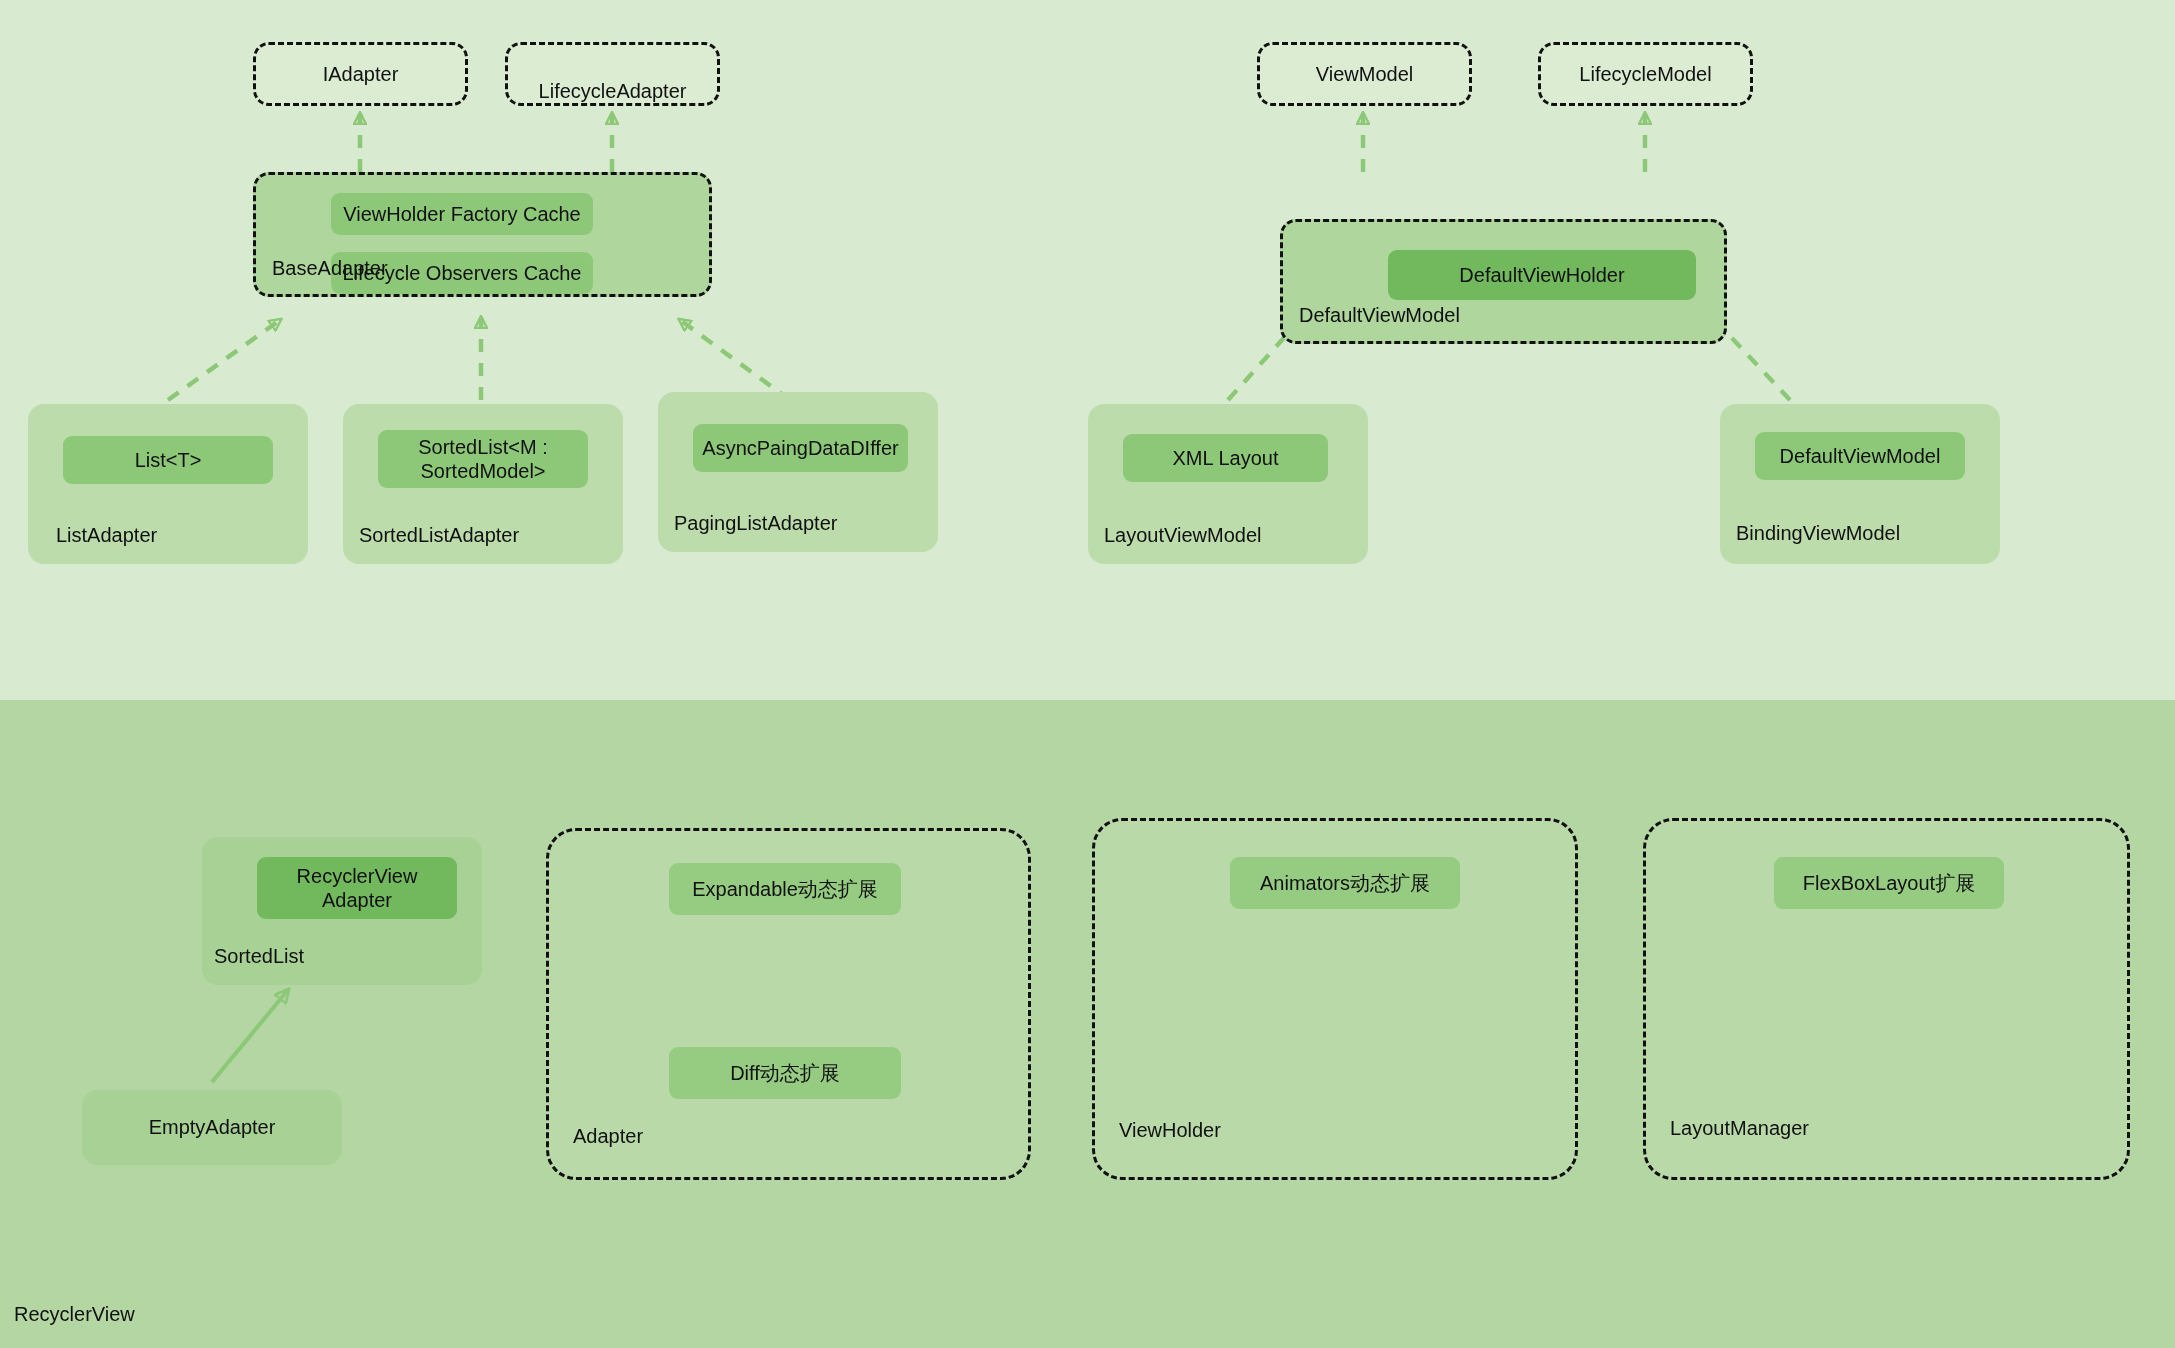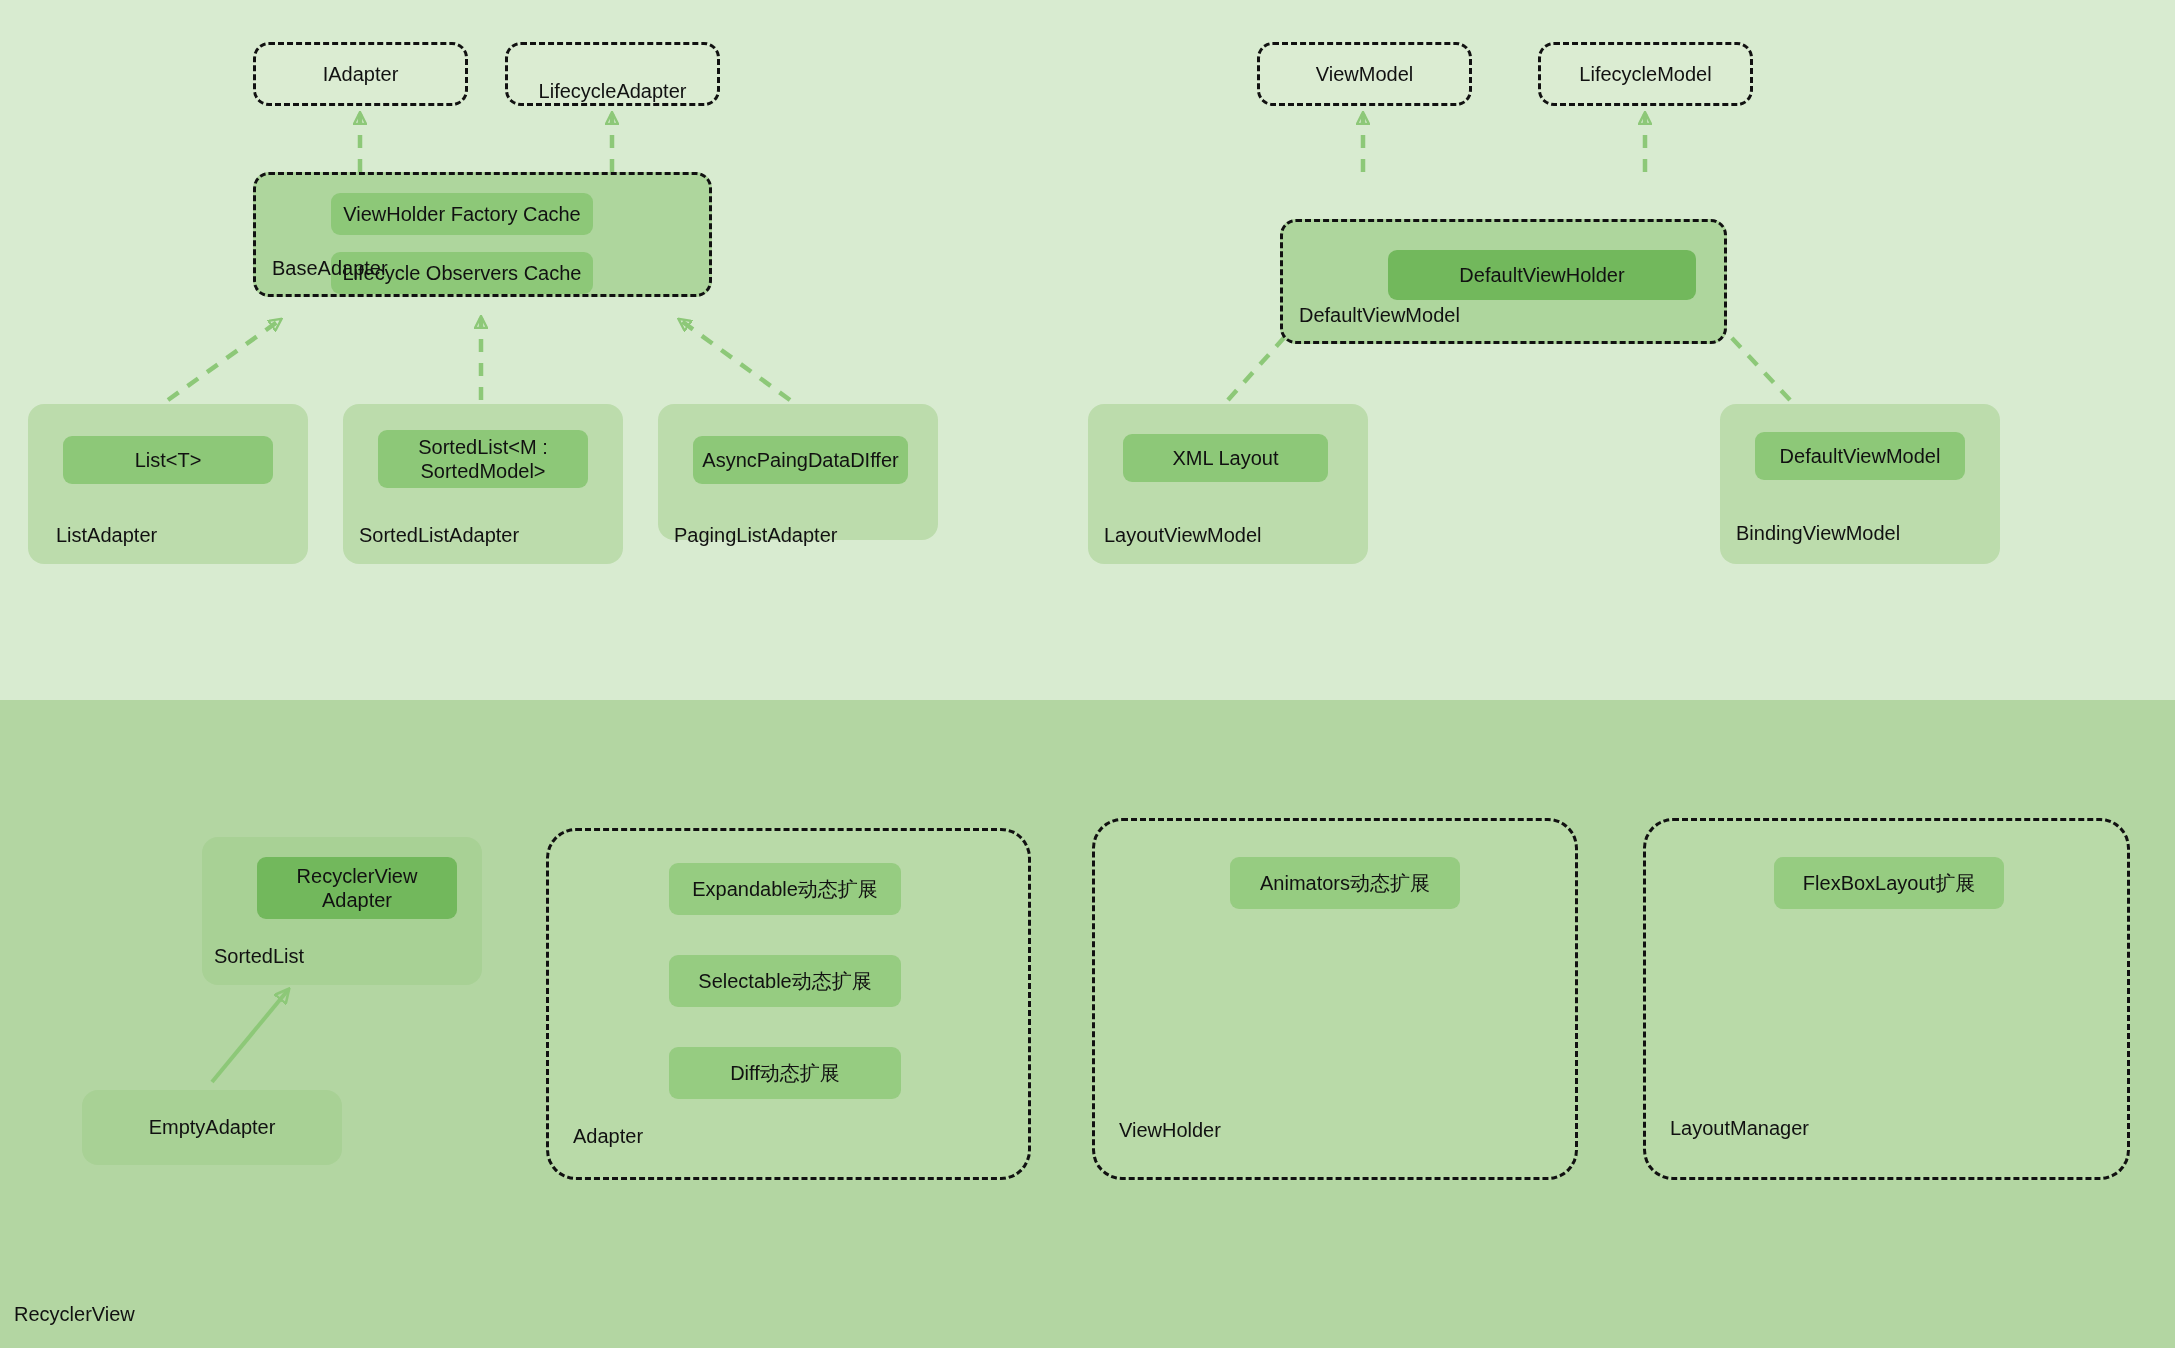--- a/index.html
+++ b/index.html
@@ -185,21 +185,21 @@
   <div class="node solid-group" style="left:28px; top:404px; width:280px; height:160px;">
     <div class="chip" style="left:35px; top:32px; width:210px; height:48px;">List&lt;T&gt;</div>
     <div class="group-label" style="left:28px; top:120px;">ListAdapter</div>
   </div>
 
   <div class="node solid-group" style="left:343px; top:404px; width:280px; height:160px;">
     <div class="chip" style="left:35px; top:26px; width:210px; height:58px;">SortedList&lt;M : SortedModel&gt;</div>
     <div class="group-label" style="left:16px; top:120px;">SortedListAdapter</div>
   </div>
 
-  <div class="node solid-group" style="left:658px; top:404px; width:280px; height:136px;padding-left:8px;">
+  <div class="node solid-group" style="left:658px; top:392px; width:280px; height:160px;padding-left:8px;">
     <div class="chip" style="left:35px; top:32px; width:215px; height:48px;">AsyncPaingDataDIffer</div>
     <div class="group-label" style="left:16px; top:120px;">PagingListAdapter</div>
   </div>
 
   <div class="node iface" style="left:1257px; top:42px; width:215px; height:64px;">
     <span class="node-title">ViewModel</span>
   </div>
 
   <div class="node iface" style="left:1538px; top:42px; width:215px; height:64px;">
     <span class="node-title">LifecycleModel</span>
@@ -228,21 +228,20 @@
     <div class="group-label" style="left:12px; top:108px;">SortedList</div>
   </div>
 
   <div class="node solid-group-dark" style="left:82px; top:1090px; width:260px; height:75px;
               display:flex; align-items:center; justify-content:center;">
     <span style="font-size:20px;color:#111;">EmptyAdapter</span>
   </div>
 
   <div class="node dashed-group-light" style="left:546px; top:828px; width:485px; height:352px;">
     <div class="chip soft" style="left:120px; top:32px; width:232px; height:52px;">Expandable动态扩展</div>
-    <div class="chip soft" style="left:120px; top:124px; width:232px; height:52px;">Selectable动态扩展</div>
     <div class="chip soft" style="left:120px; top:216px; width:232px; height:52px;">Diff动态扩展</div>
     <div class="group-label" style="left:24px; top:294px;">Adapter</div>
   </div>
 
   <div class="node dashed-group-light" style="left:1092px; top:818px; width:486px; height:362px;">
     <div class="chip soft" style="left:135px; top:36px; width:230px; height:52px;">Animators动态扩展</div>
     <div class="group-label" style="left:24px; top:298px;text-align:right;">ViewHolder</div>
   </div>
 
   <div class="node dashed-group-light" style="left:1643px; top:818px; width:487px; height:362px;">

